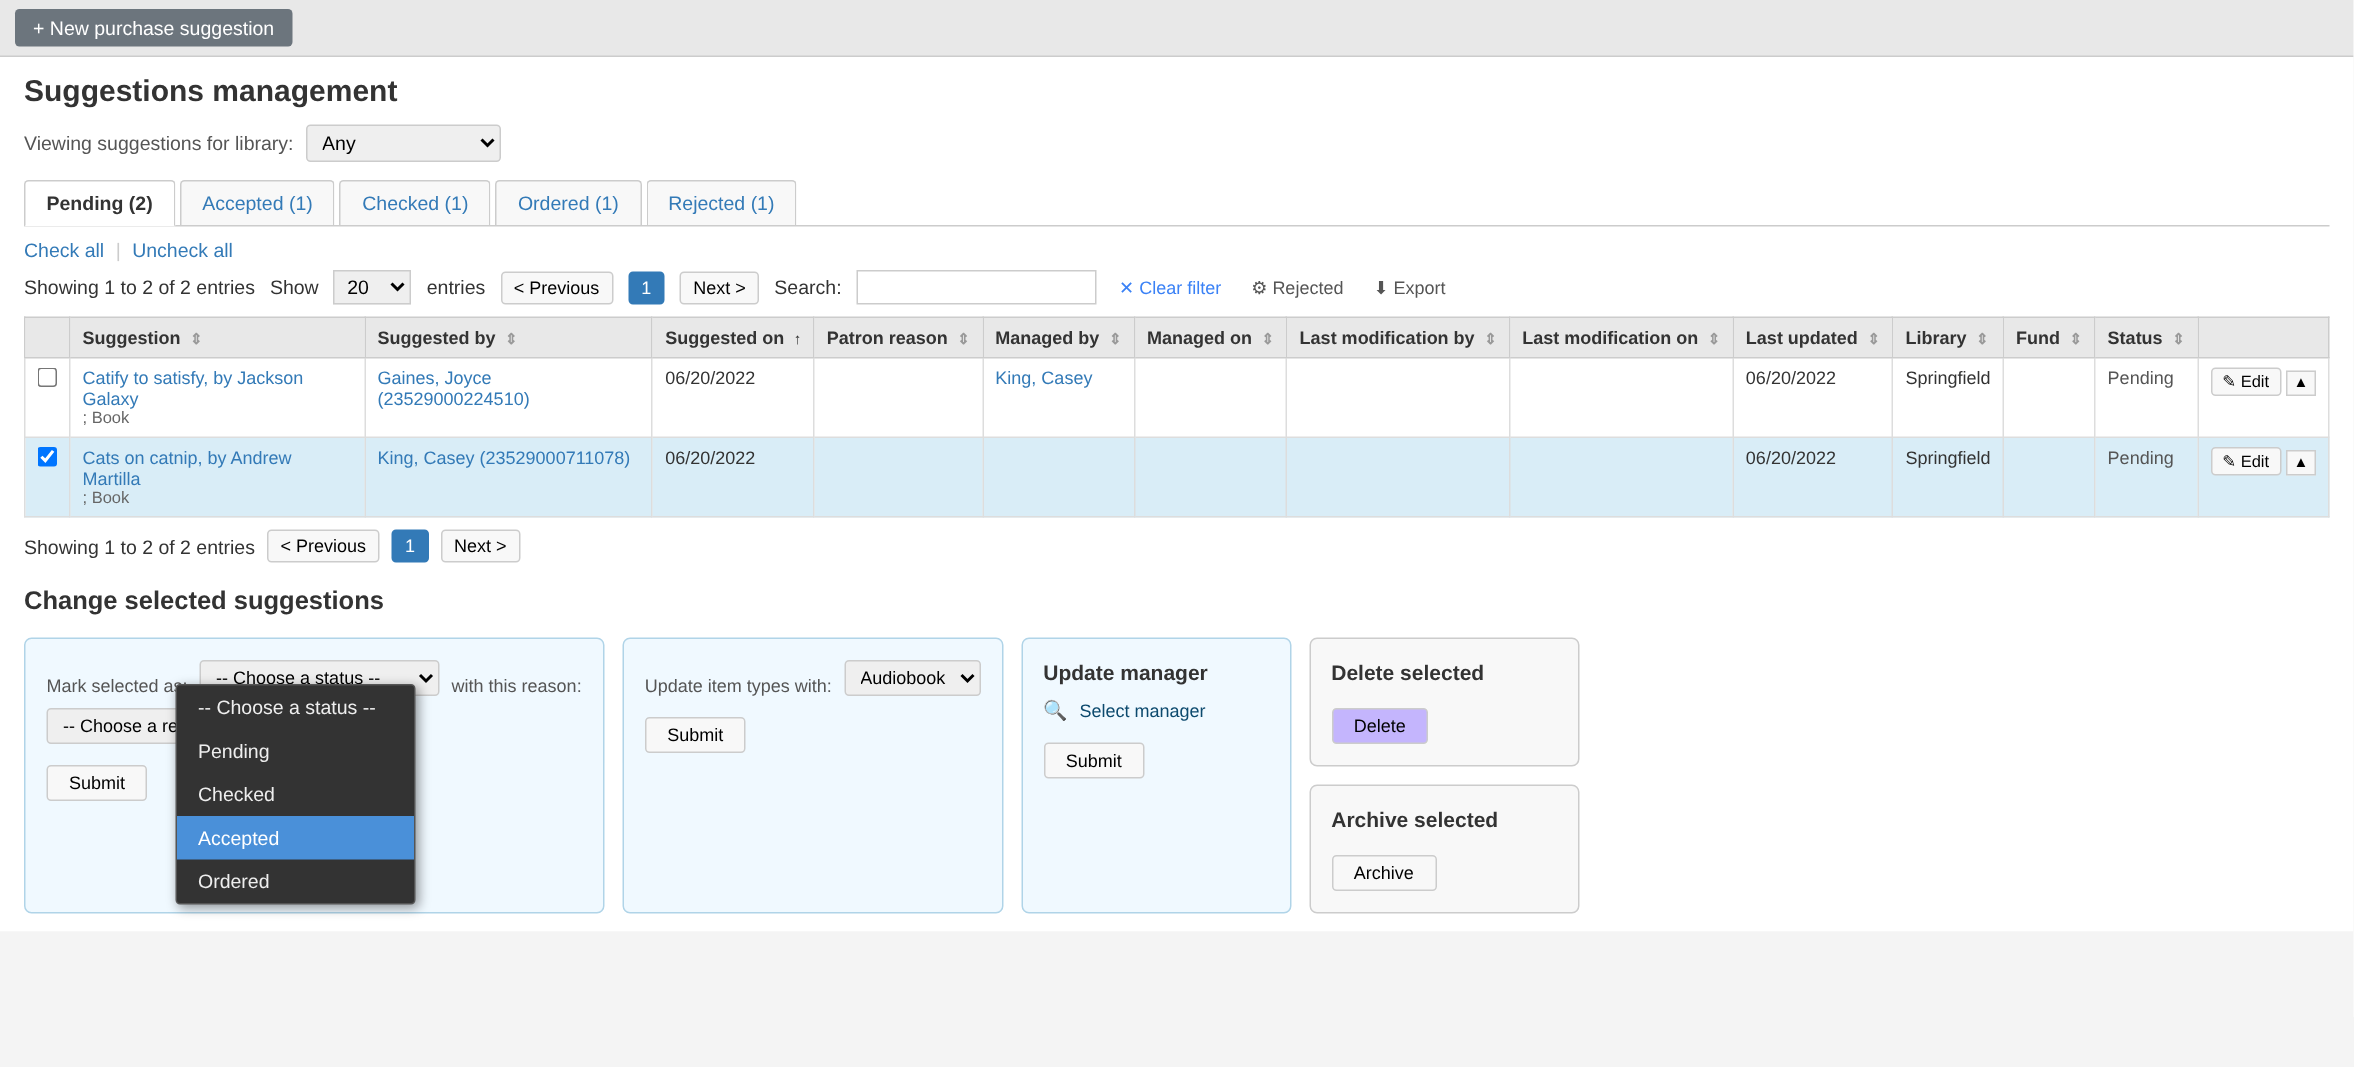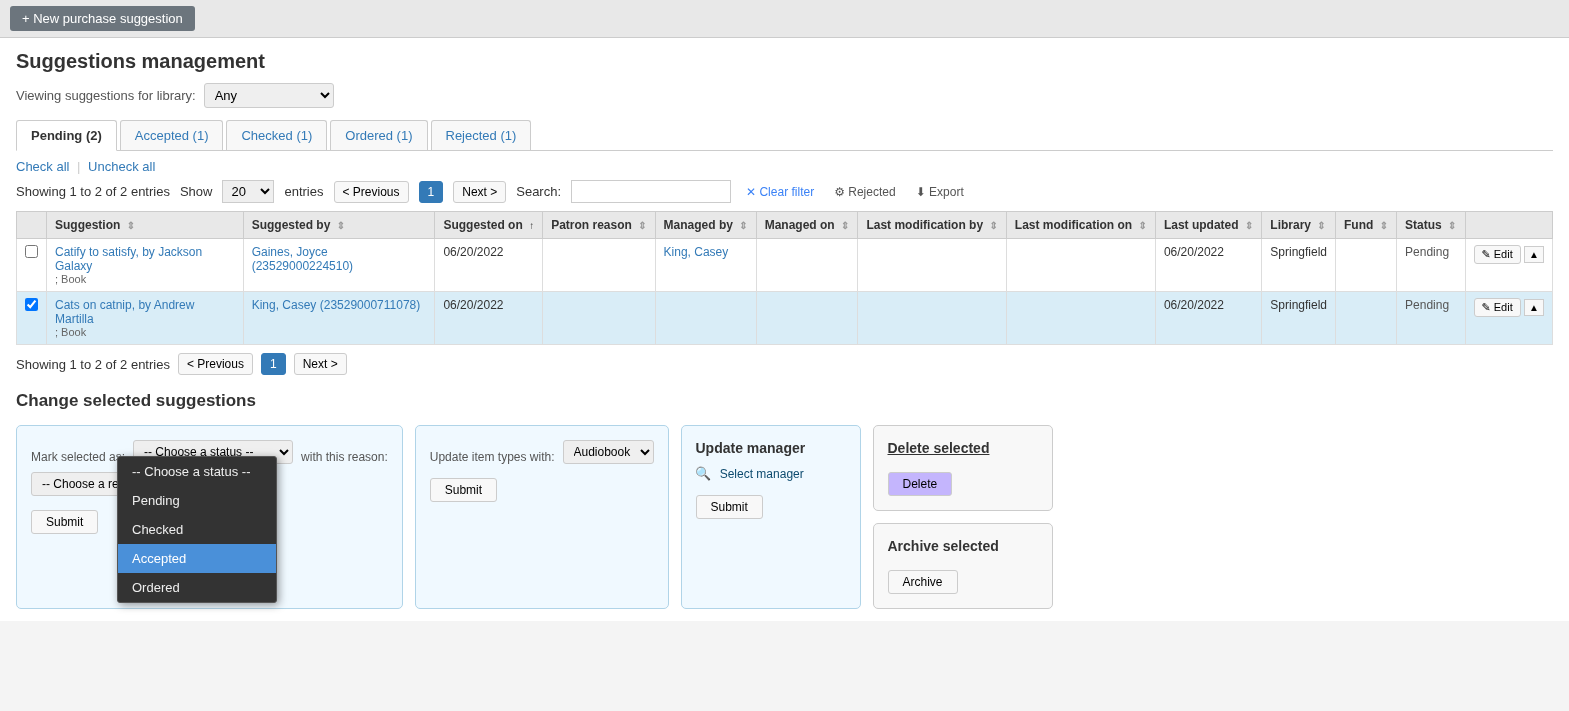--- a/index.html
+++ b/index.html
@@ -565,21 +565,21 @@
       <h3>Update manager</h3>
       <div class="panel-row">
         <span style="color:#337ab7;">🔍</span>
         <a class="select-manager-link">Select manager</a>
       </div>
       <button class="submit-btn">Submit</button>
     </div>
 
     <div class="right-panels">
 
-      <div class="action-panel delete-panel" style="min-width:180px;text-decoration:underline;">
+      <div class="action-panel delete-panel" style="min-width:180px;">
         <h3>Delete selected</h3>
         <button class="delete-btn">Delete</button>
       </div>
 
       <div class="action-panel archive-panel" style="min-width:180px;">
         <h3>Archive selected</h3>
         <button class="archive-btn">Archive</button>
       </div>
     </div>
 

